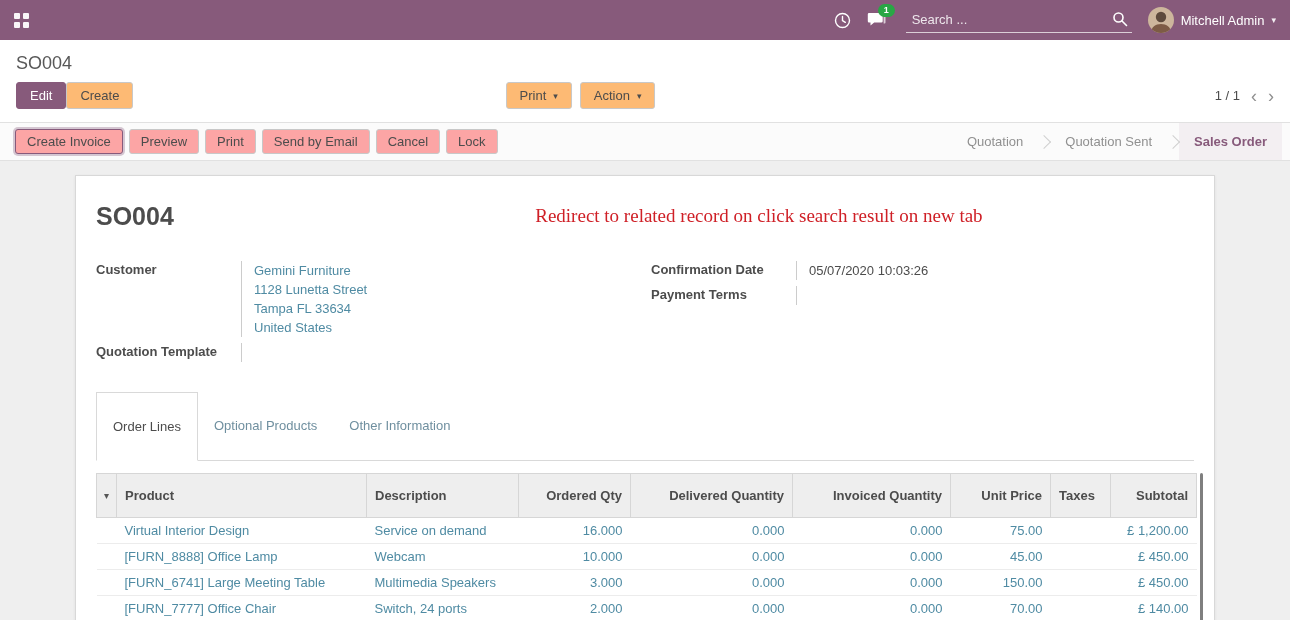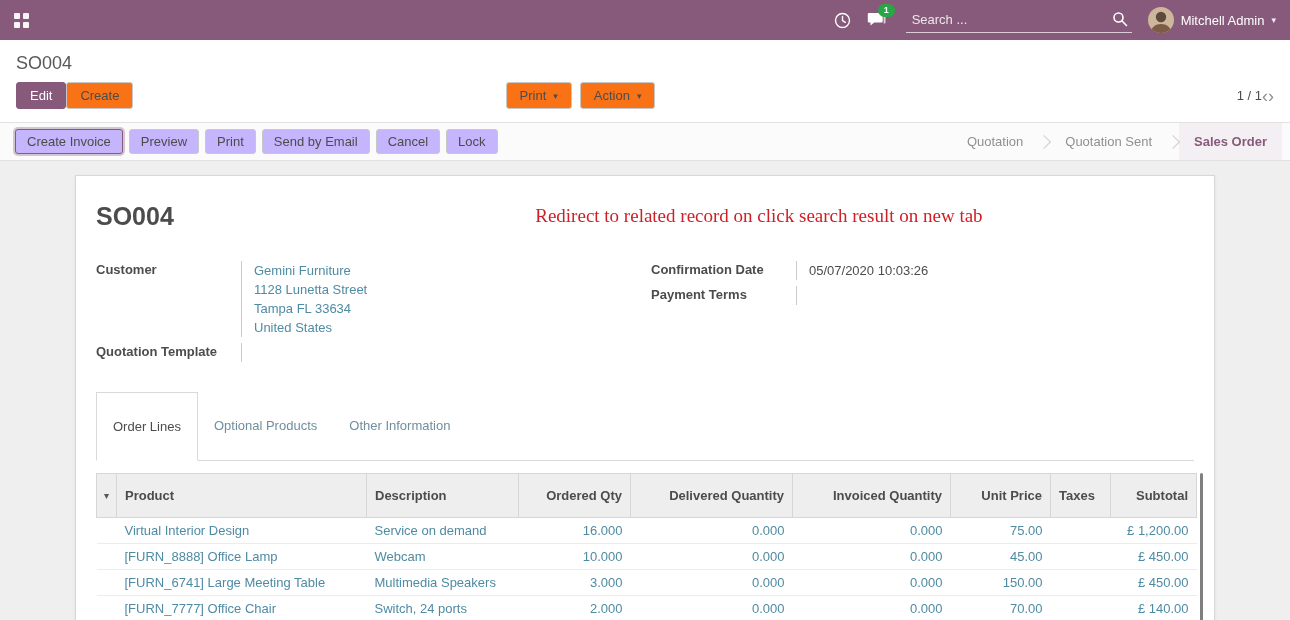--- a/index.html
+++ b/index.html
@@ -20,31 +20,31 @@
   .search input::placeholder{color:rgba(255,255,255,.85);}
   .search-ico{position:absolute;right:4px;top:3px;cursor:pointer;display:flex;}
   .user{display:flex;align-items:center;gap:7px;cursor:pointer;}
   .avatar{width:26px;height:26px;border-radius:50%;overflow:hidden;display:block;flex:none;}
   .caret{font-size:9px;opacity:.9;}
   
   .bc-row{padding:13px 16px 0;background:#fff;}
   .bc-title{font-size:18px;color:#585858;}
   
   .actions-row{position:relative;display:flex;align-items:center;padding:8px 16px 13px;background:#fff;}
-  .btn{display:inline-flex;align-items:center;background:#f97316;border:1px solid #c8c8c8;border-radius:3px;padding:5px 13px;font-size:13px;color:#4c4c4c;cursor:pointer;font-family:inherit;}
+  .btn{display:inline-flex;align-items:center;background:#fdba74;border:1px solid #c8c8c8;border-radius:3px;padding:5px 13px;font-size:13px;color:#4c4c4c;cursor:pointer;font-family:inherit;}
   .btn.primary{background:var(--brand,#875A7B);border-color:var(--brand,#875A7B);color:#fff;}
   .left-actions{display:flex;}
   .center-actions{position:absolute;left:45%;transform:translateX(-50%);display:flex;gap:8px;}
   .dd-caret{font-size:9px;margin-left:7px;color:inherit;}
-  .pager{margin-left:auto;display:flex;align-items:center;gap:0;}
+  .pager{margin-left:auto;display:flex;align-items:center;gap:11px;}
   .pager .count{color:#4c4c4c;}
   .pager .chev{color:#8f8f8f;font-size:18px;line-height:1;cursor:pointer;}
   
   .statusbar{height:37px;min-height:37px;background:#fbfbfb;border-top:1px solid #e1e1e1;border-bottom:1px solid #e1e1e1;display:flex;align-items:center;padding-left:12px;}
-  .sbtn{background:#c4b5fd;border:1px solid #c8c8c8;border-radius:3px;padding:4px 11px;margin-right:6px;font-size:13px;color:#4c4c4c;cursor:pointer;font-family:inherit;}
+  .sbtn{background:#fca5a5;border:1px solid #c8c8c8;border-radius:3px;padding:4px 11px;margin-right:6px;font-size:13px;color:#4c4c4c;cursor:pointer;font-family:inherit;}
   .sbtn.highlight{border-color:var(--brand,#875A7B);box-shadow:0 0 0 2px rgba(135,90,123,.33);margin-left:3px;}
   .steps{margin-left:auto;display:flex;align-items:center;height:100%;padding-right:8px;}
   .step{padding:0 15px;line-height:37px;color:#909090;font-size:13px;cursor:pointer;height:100%;}
   .step.active{color:var(--brand,#875A7B);font-weight:700;background:rgba(135,90,123,.07);}
   .step-sep{width:9px;height:9px;border-top:1px solid #cfcfcf;border-right:1px solid #cfcfcf;transform:rotate(45deg);margin:0 1px;flex:none;}
   
   main{flex:1;background:#efefef;overflow:hidden;}
   .sheet{width:1140px;margin:14px auto 0;background:#fff;border:1px solid #d8d8d8;box-shadow:0 1px 3px rgba(0,0,0,.07);padding:26px 20px 40px;min-height:560px;box-sizing:border-box;}
   .sheet-header{display:flex;align-items:flex-start;}
   .so-title{font-size:25px;font-weight:700;color:#4c4c4c;}

